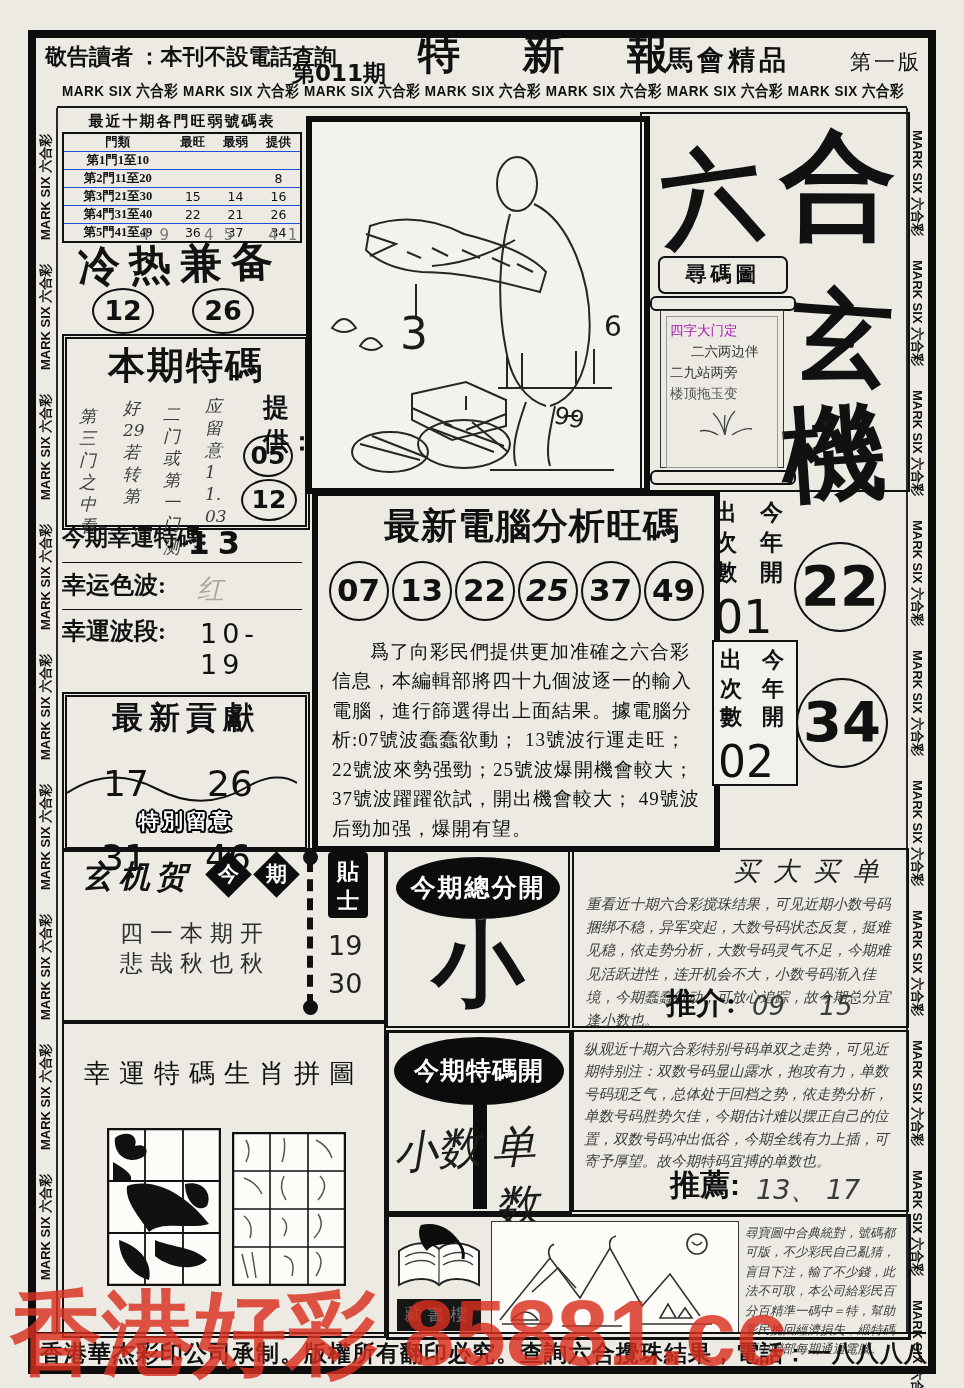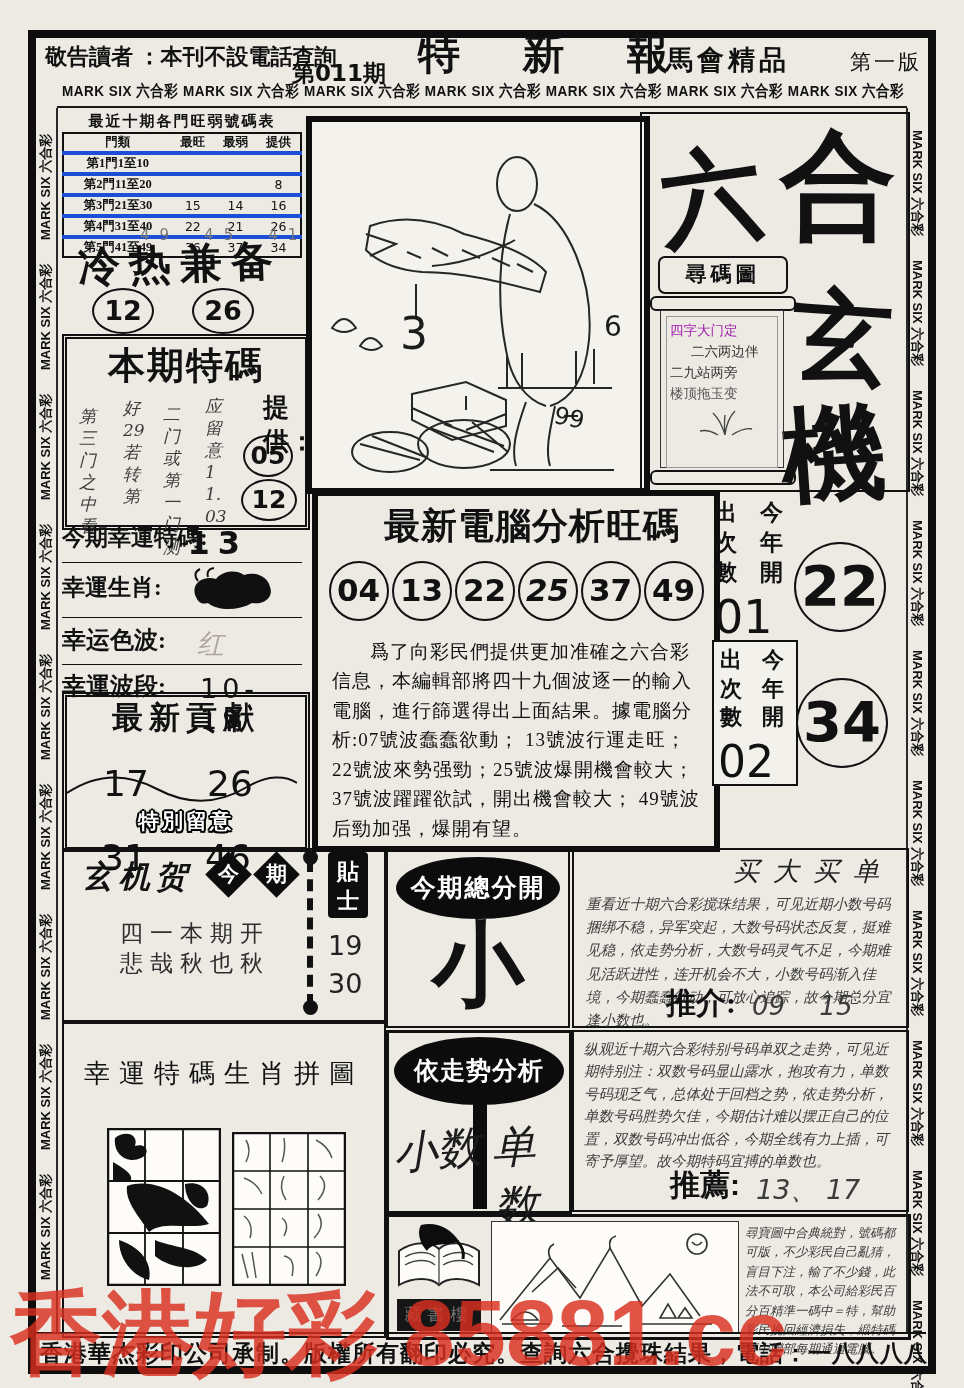--- a/index.html
+++ b/index.html
@@ -16,21 +16,21 @@
            1.5px 1.5px 0 #000,0 -2px 0 #000,0 2px 0 #000,-2px 0 0 #000,2px 0 0 #000;}
   .logo{font-family:"Liberation Sans",sans-serif;font-weight:bold;font-size:13.5px;
         letter-spacing:0.5px;transform:scaleY(1.15);white-space:nowrap;}
   .side{font-family:"Liberation Sans",sans-serif;font-weight:bold;font-size:13px;white-space:nowrap;}
   .dash{border-left:6px dashed #111;}
   .dot{width:15px;height:15px;background:#111;border-radius:50%;}
   .diamond{width:33px;height:33px;background:#0d0d0d;transform:rotate(45deg);display:inline-block;}
   .diamond span{display:block;width:33px;height:33px;transform:rotate(-45deg);color:#fff;
         font-weight:bold;font-size:21px;line-height:33px;text-align:center;}
   table.hot{border-collapse:collapse;width:100%;font-size:12.5px;}
-  table.hot td,table.hot th{border-top:4px solid #1d4ed8;padding:0 2px;height:16px;text-align:center;}
+  table.hot td,table.hot th{border-top:1px solid #1d4ed8;padding:0 2px;height:16px;text-align:center;}
   .box2{border:2.5px solid #111;}
   .boxd{border:5px double #111;}
   .wm{font-family:"Liberation Sans",sans-serif;font-weight:bold;color:#da3020;opacity:.82;
       white-space:nowrap;z-index:60;}
   .num{font-family:"DejaVu Sans",sans-serif;}
   svg{display:block;}
 </style>
 </head>
 <body>
 
@@ -137,29 +137,20 @@
     <div class="abs vtxt hand" style="left:96px;top:64px;width:22px;font-size:17px;">二门或第一门，测</div>
     <div class="abs vtxt hand" style="left:138px;top:56px;width:22px;font-size:17px;">应留意11.03</div>
     <div class="abs circle" style="right:12px;top:96px;width:46px;height:38px;font-size:25px;line-height:38px;">05</div>
     <div class="abs circle" style="right:8px;top:140px;width:52px;height:38px;font-size:25px;line-height:38px;">12</div>
   </div>
 
   <div class="abs" style="left:62px;top:522px;width:240px;">
     <div style="height:40px;border-bottom:1.5px solid #111;position:relative;">
       <span style="font-size:23px;font-weight:bold;">今期幸運特碼:</span>
       <span class="num" style="position:absolute;right:54px;top:2px;font-size:32px;font-weight:bold;letter-spacing:8px;">13</span>
-    </div>
-    <div style="height:54px;border-bottom:1.5px solid #111;position:relative;">
-      <span style="font-size:23px;font-weight:bold;line-height:50px;">幸運生肖:</span>
-      <span class="abs" style="right:28px;top:4px;">
-        <svg width="86" height="46" viewBox="0 0 86 46">
-          <path d="M8,30 C2,18 14,8 28,12 C34,4 48,2 56,8 C68,4 80,10 82,20 C86,30 76,38 64,36 C50,44 30,44 20,36 C12,38 10,34 8,30 Z" fill="#101010"></path>
-          <path d="M10,14 q-6,-8 2,-12 M20,10 q-2,-8 6,-9" stroke="#101010" stroke-width="2" fill="none"></path>
-        </svg>
-      </span>
     </div>
     <div style="height:46px;border-bottom:1.5px solid #111;position:relative;">
       <span style="font-size:24px;font-weight:900;line-height:44px;">幸运色波:</span>
       <span class="hand" style="position:absolute;left:135px;top:8px;font-size:27px;color:#9b8d8d;opacity:.75;">红</span>
     </div>
     <div style="height:44px;position:relative;">
       <span style="font-size:24px;font-weight:900;line-height:42px;">幸運波段:</span>
       <span class="num" style="position:absolute;left:138px;top:8px;font-size:27px;letter-spacing:5px;">10-19</span>
     </div>
   </div>
@@ -286,21 +277,21 @@
           </g>
         </svg>
       </div>
     </div>
     <div class="abs" style="left:8px;top:356px;width:142px;height:11px;border:2px solid #111;border-radius:6px;"></div>
   </div>
 
   <div class="abs" style="left:312px;top:490px;width:396px;height:350px;border:6px solid #0d0d0d;">
     <div style="text-align:center;margin-top:6px;font-size:36px;font-weight:900;letter-spacing:1px;padding-left:32px;">最新電腦分析旺碼</div>
     <div style="display:flex;justify-content:center;gap:3px;margin-top:10px;">
-      <div class="circle" style="width:56px;height:56px;font-size:31px;line-height:54px;">04</div>
+      <div class="circle" style="width:56px;height:56px;font-size:31px;line-height:54px;">07</div>
       <div class="circle" style="width:56px;height:56px;font-size:31px;line-height:54px;">13</div>
       <div class="circle" style="width:56px;height:56px;font-size:31px;line-height:54px;">22</div>
       <div class="circle" style="width:56px;height:56px;font-size:31px;line-height:54px;font-style:italic;">25</div>
       <div class="circle" style="width:56px;height:56px;font-size:31px;line-height:54px;">37</div>
       <div class="circle" style="width:56px;height:56px;font-size:31px;line-height:54px;">49</div>
     </div>
     <div style="margin:16px 14px 0 14px;font-size:19px;line-height:1.55;text-indent:2em;letter-spacing:1px;">爲了向彩民們提供更加准確之六合彩信息，本編輯部將四十九個波逐一的輸入電腦，進行篩選得出上面結果。據電腦分析:07號波蠢蠢欲動； 13號波行運走旺； 22號波來勢强勁；25號波爆開機會較大； 37號波躍躍欲試，開出機會較大； 49號波后勁加强，爆開有望。</div>
   </div>
 
   <div class="abs" style="left:714px;top:498px;width:190px;height:140px;">
@@ -324,21 +315,21 @@
 
   <div class="abs" style="left:572px;top:848px;width:333px;height:176px;border:2px solid #111;">
     <div class="hand" style="margin:4px 14px 0 0;text-align:right;font-size:26px;letter-spacing:14px;color:#222;">买大买单</div>
     <div class="hand" style="margin:4px 10px 0 12px;font-size:14.5px;line-height:1.6;">重看近十期六合彩搅珠结果，可见近期小数号码捆绑不稳，异军突起，大数号码状态反复，挺难见稳，依走势分析，大数号码灵气不足，今期难见活跃进性，连开机会不大，小数号码渐入佳境，今期蠢蠢欲动，可放心追踪，故今期总分宜逢小数也。</div>
     <span class="abs" style="left:92px;bottom:2px;font-size:30px;font-weight:900;font-family:Liberation Serif, serif;">推介:</span>
     <span class="abs hand num" style="left:178px;bottom:2px;font-size:26px;">09　 15</span>
   </div>
 
   <div class="abs" style="left:386px;top:1030px;width:180px;height:178px;border:3px solid #111;border-bottom-width:5px;">
     <div class="abs" style="left:84px;top:62px;width:14px;height:114px;background:#0d0d0d;"></div>
-    <div class="oval" style="margin:4px auto 0 auto;width:170px;height:68px;font-size:25px;line-height:68px;letter-spacing:1px;position:relative;">依走势分析</div>
+    <div class="oval" style="margin:4px auto 0 auto;width:170px;height:68px;font-size:25px;line-height:68px;letter-spacing:1px;position:relative;">今期特碼開</div>
     <span class="abs hand" style="left:4px;top:88px;font-size:44px;color:#1c1c1c;transform:rotate(-5deg);">小数</span>
     <span class="abs hand" style="left:104px;top:84px;font-size:44px;color:#1c1c1c;transform:rotate(-3deg);">单数</span>
   </div>
 
   <div class="abs" style="left:572px;top:1030px;width:333px;height:178px;border:2px solid #111;">
     <div class="hand" style="margin:6px 8px 4px 10px;font-size:14.5px;line-height:1.55;">纵观近十期六合彩特别号码单双之走势，可见近期特别注：双数号码显山露水，抱攻有力，单数号码现乏气，总体处于回档之势，依走势分析，单数号码胜势欠佳，今期估计难以摆正自己的位置，双数号码冲出低谷，今期全线有力上插，可寄予厚望。故今期特码宜搏的单数也。</div>
     <span class="abs" style="left:96px;bottom:4px;font-size:30px;font-weight:900;font-family:'Liberation Sans',sans-serif;">推薦:</span>
     <span class="abs hand num" style="left:182px;bottom:2px;font-size:27px;">13、 17</span>
   </div>
 

